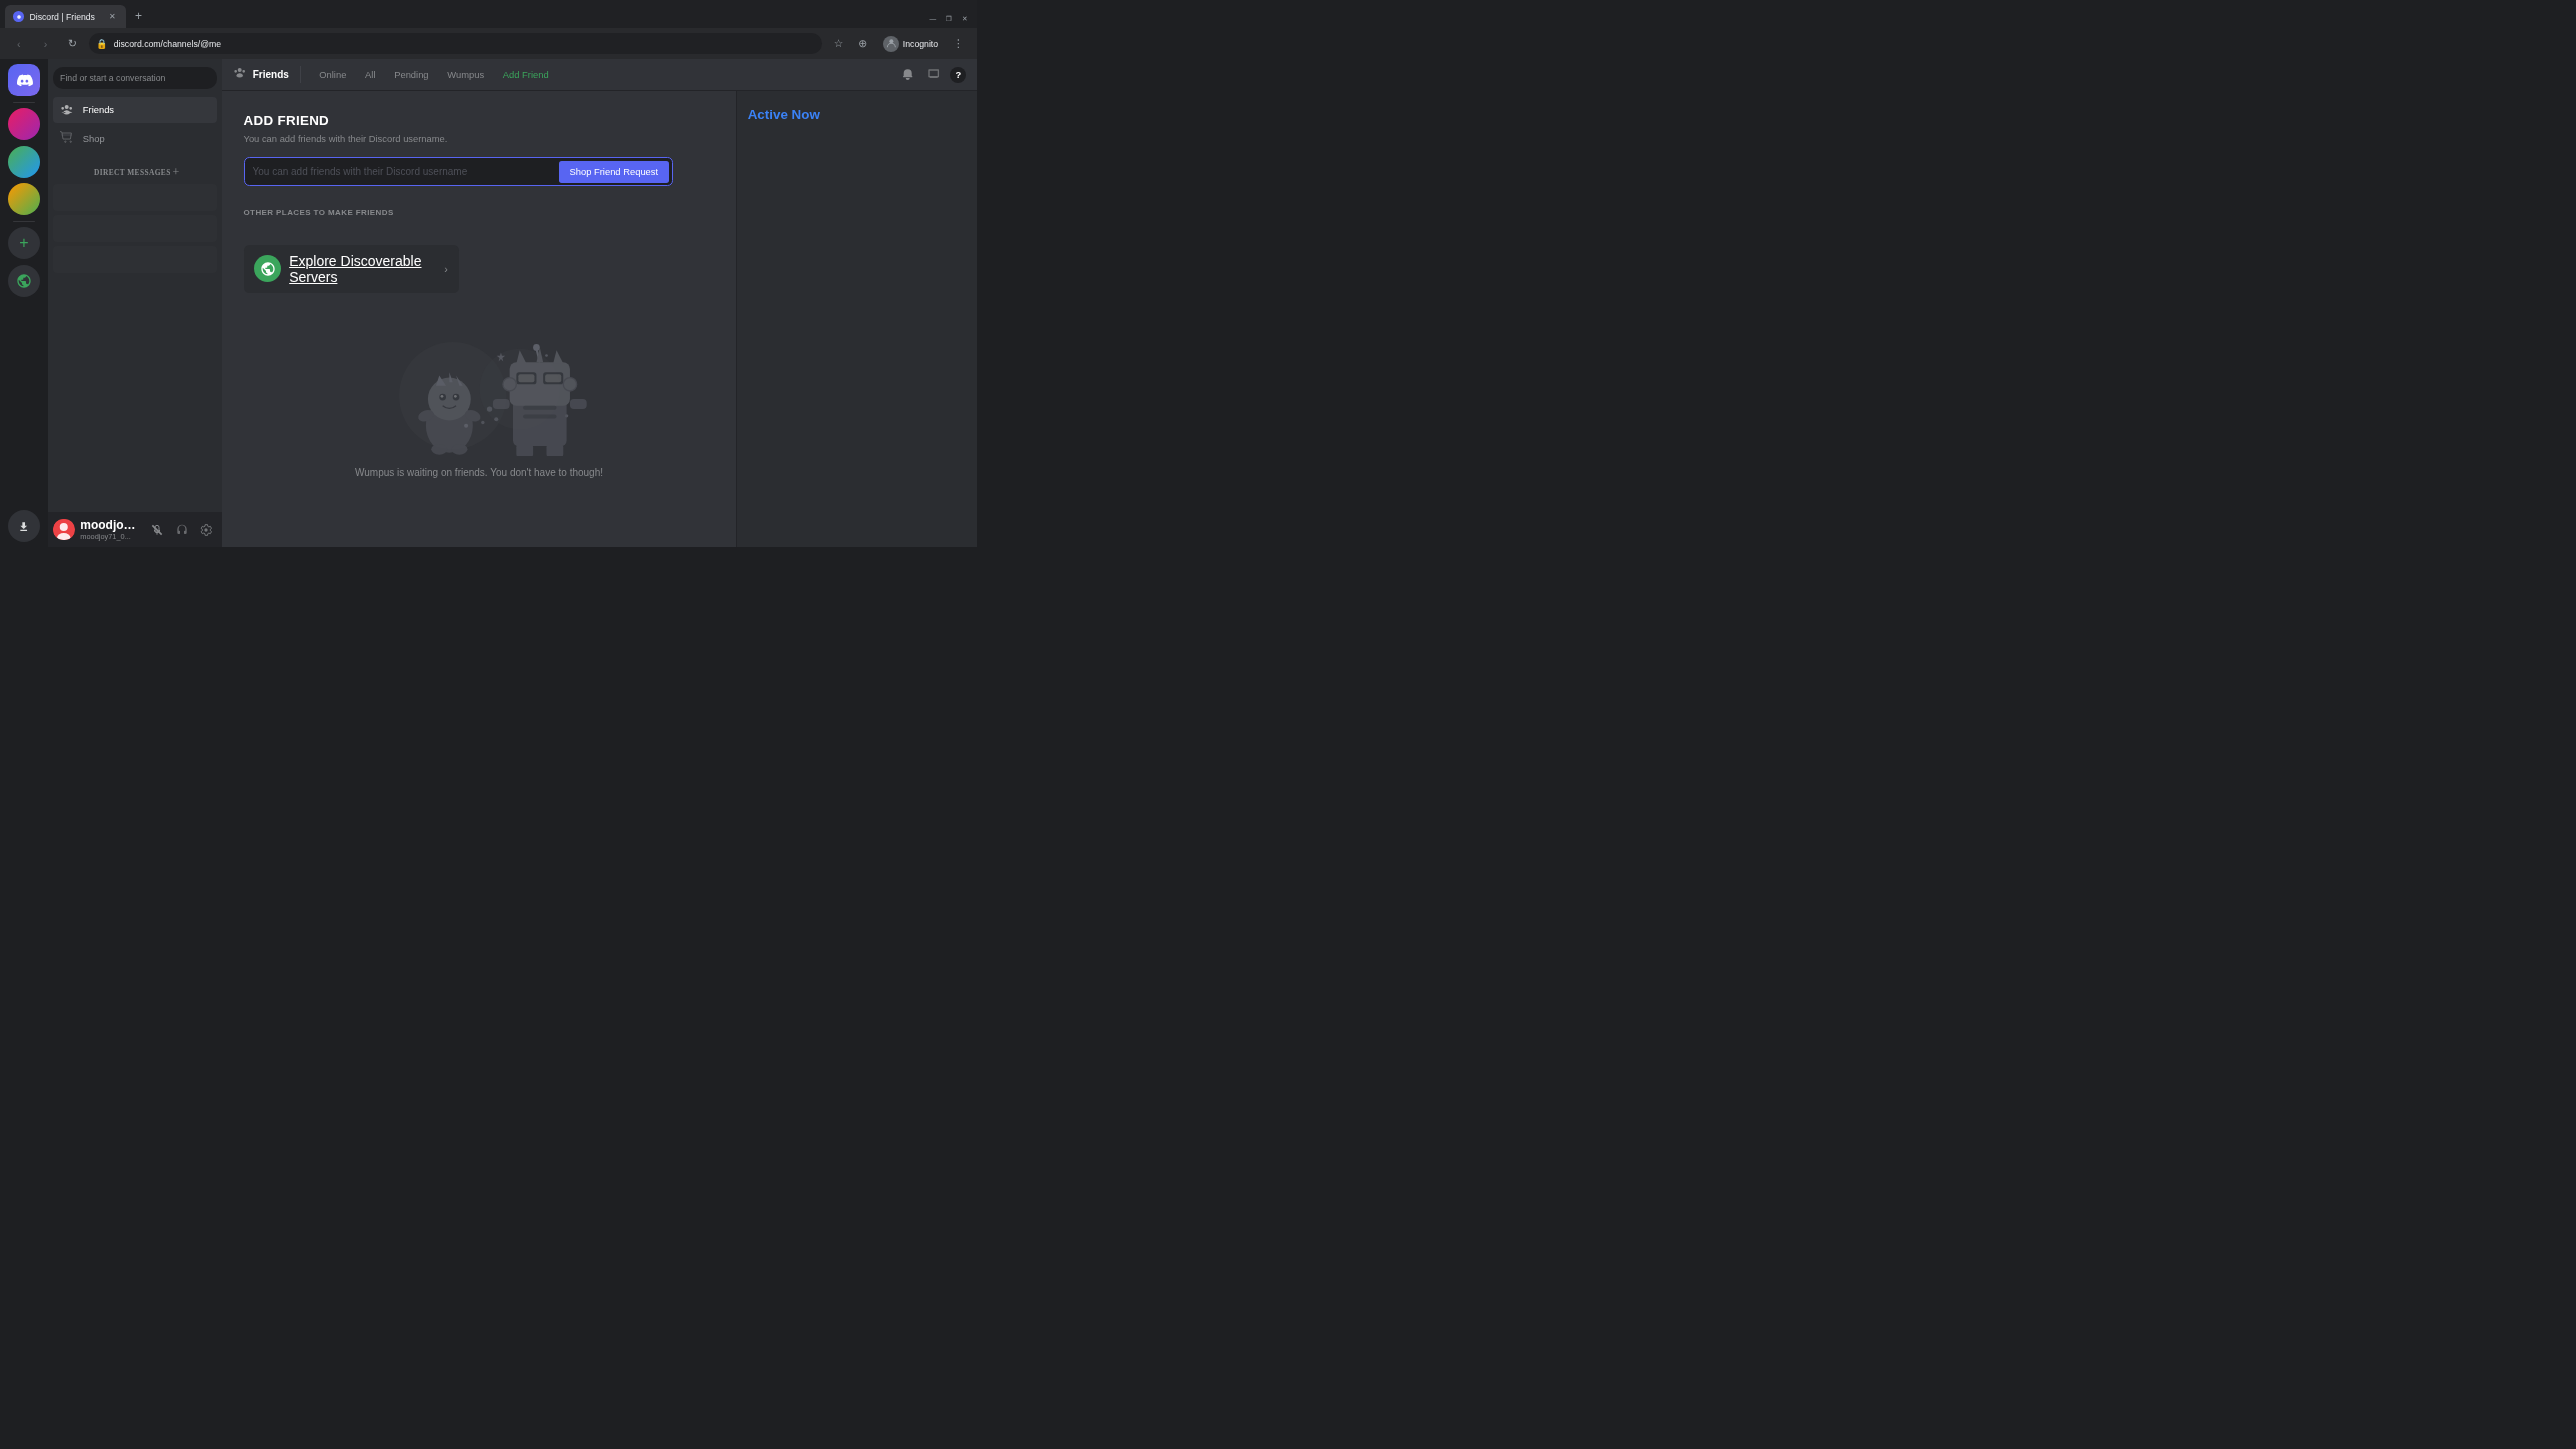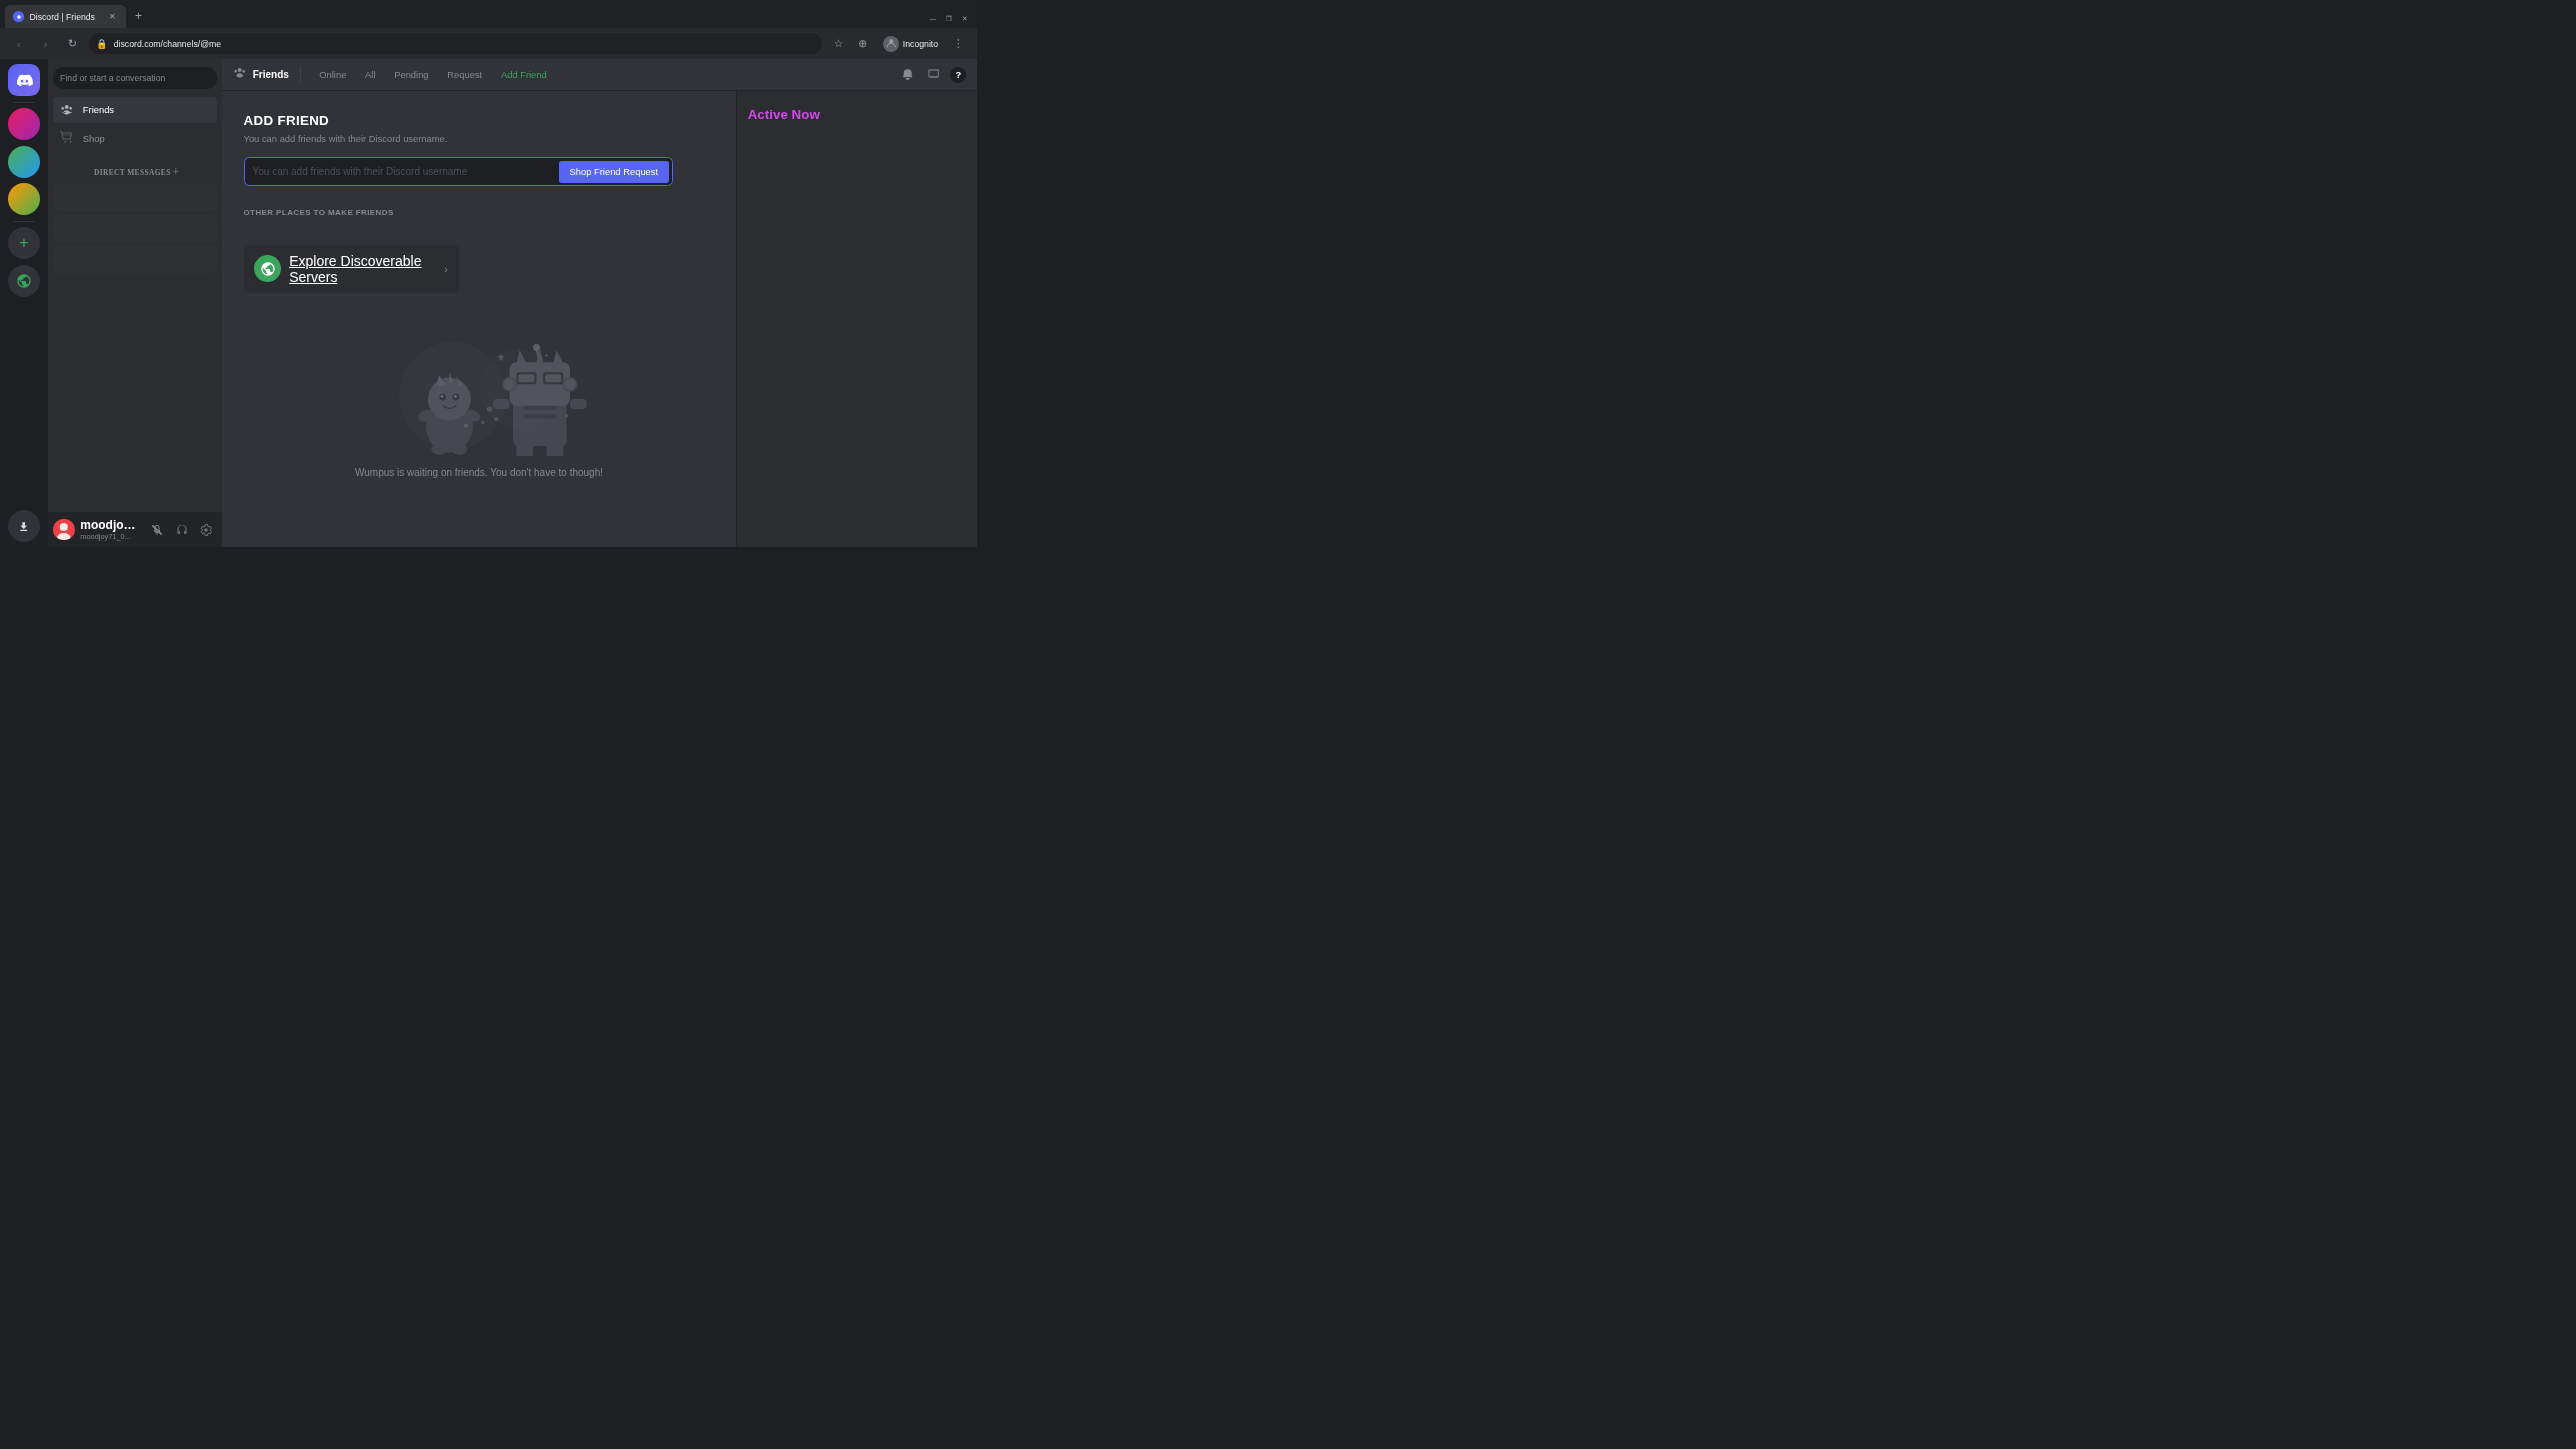--- a/index.html
+++ b/index.html
@@ -599,21 +599,21 @@
     .active-now-sidebar {
       width: 241px;
       background: #2b2d31;
       border-left: 0.7px solid #232428;
       padding: 16px 10.7px;
       flex-shrink: 0;
     }
     .active-now-title {
       font-size: 13.4px;
       font-weight: 700;
-      color: #d946ef;
+      color: #3b82f6;
       margin-bottom: 28px;
     }
     .active-now-quiet {
       display: flex;
       flex-direction: column;
       align-items: center;
       padding-top: 27px;
       gap: 8px;
     }
     .quiet-title {
@@ -816,21 +816,21 @@
           <svg width="13.4" height="13.4" viewBox="0 0 20 20" fill="#87898c">
             <path d="M13 6a3 3 0 11-6 0 3 3 0 016 0zM18 8a2 2 0 11-4 0 2 2 0 014 0zM6 8a2 2 0 11-4 0 2 2 0 014 0zM15.22 14.97A5.002 5.002 0 0010 11a5.002 5.002 0 00-5.22 3.97 8 8 0 0010.44 0z"></path>
           </svg>
         </span>
         <span>Friends</span>
       </div>
       <div class="friends-nav">
         <div class="friends-nav-item">Online</div>
         <div class="friends-nav-item">All</div>
         <div class="friends-nav-item">Pending</div>
-        <div class="friends-nav-item">Request</div>
+        <div class="friends-nav-item">Wumpus</div>
         <div class="friends-nav-item add-friend active">Add Friend</div>
       </div>
       <div class="header-actions">
         <div class="header-action-btn">
           <svg width="13.4" height="13.4" viewBox="0 0 20 20" fill="currentColor">
             <path d="M10 2a6 6 0 00-6 6v3.586l-.707.707A1 1 0 004 14h12a1 1 0 00.707-1.707L16 11.586V8a6 6 0 00-6-6zM10 18a3 3 0 01-3-3h6a3 3 0 01-3 3z"></path>
           </svg>
         </div>
         <div class="header-action-btn">
           <svg width="13.4" height="13.4" viewBox="0 0 20 20" fill="currentColor">

